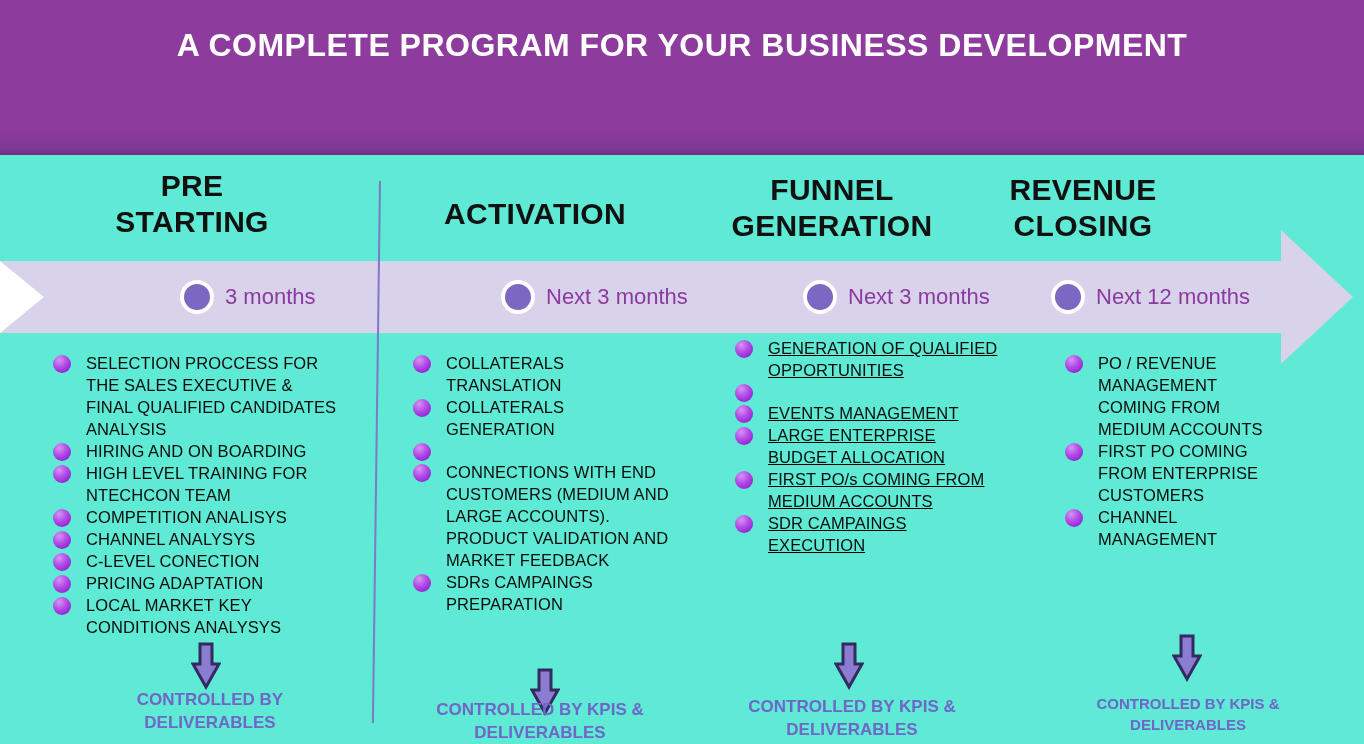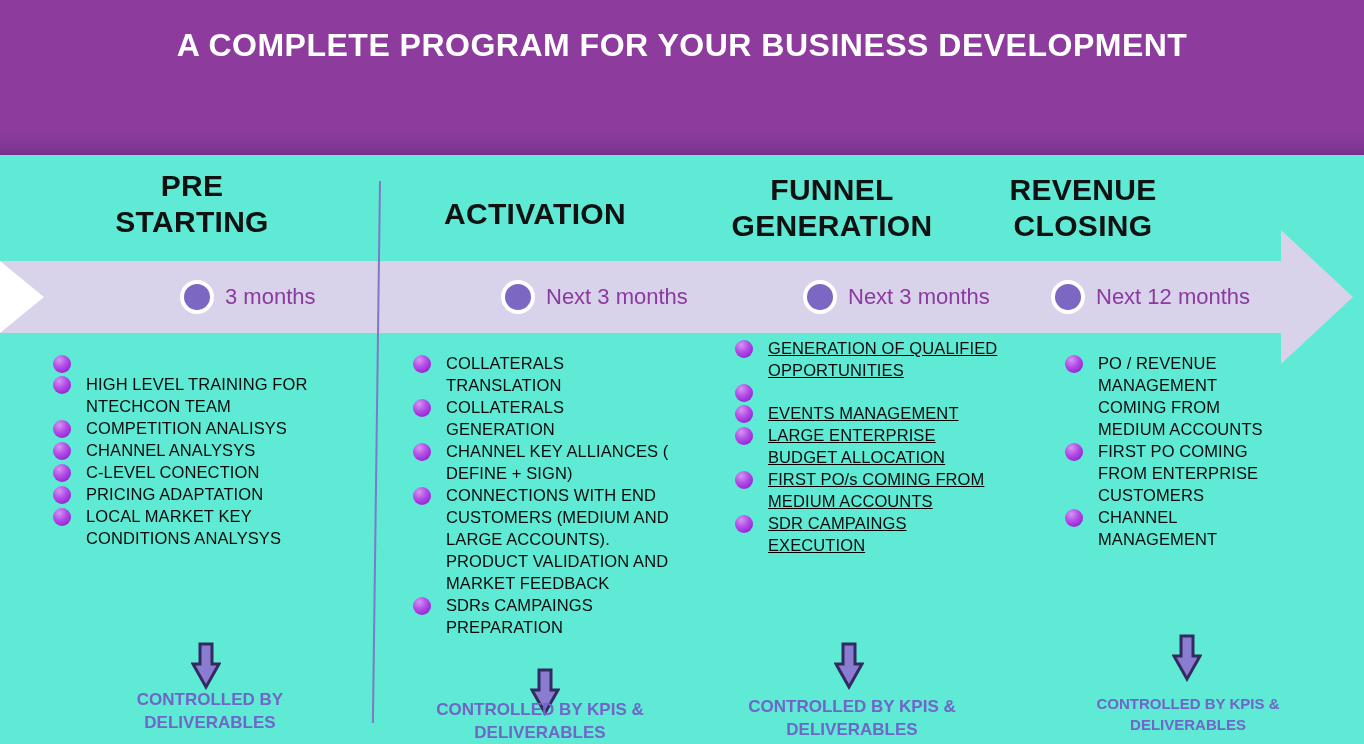--- a/index.html
+++ b/index.html
@@ -129,20 +129,28 @@
   <div class="phase-title pt-2">FUNNEL
 GENERATION</div>
   <div class="phase-title pt-3">REVENUE
 CLOSING</div>
 
   <div class="v-divider"></div>
 
   <div class="col col-0">
       <div class="item">
       <span class="bullet"></span>
+      <span class="item-text">SELECTION PROCCESS FOR
+THE SALES EXECUTIVE &amp;
+FINAL QUALIFIED CANDIDATES
+ANALYSIS</span>
+    </div>
+      <div class="item">
+      <span class="bullet"></span>
+      <span class="item-text">HIRING AND ON BOARDING</span>
     </div>
       <div class="item">
       <span class="bullet"></span>
       <span class="item-text">HIGH LEVEL TRAINING FOR
 NTECHCON TEAM</span>
     </div>
       <div class="item">
       <span class="bullet"></span>
       <span class="item-text">COMPETITION ANALISYS</span>
     </div>
@@ -170,22 +178,20 @@
       <span class="item-text">COLLATERALS
 TRANSLATION</span>
     </div>
       <div class="item">
       <span class="bullet"></span>
       <span class="item-text">COLLATERALS
 GENERATION</span>
     </div>
       <div class="item">
       <span class="bullet"></span>
-      <span class="item-text">CHANNEL KEY ALLIANCES (
-DEFINE + SIGN)</span>
     </div>
       <div class="item">
       <span class="bullet"></span>
       <span class="item-text">CONNECTIONS WITH END
 CUSTOMERS (MEDIUM AND
 LARGE ACCOUNTS).
 PRODUCT VALIDATION AND
 MARKET FEEDBACK</span>
     </div>
       <div class="item">

